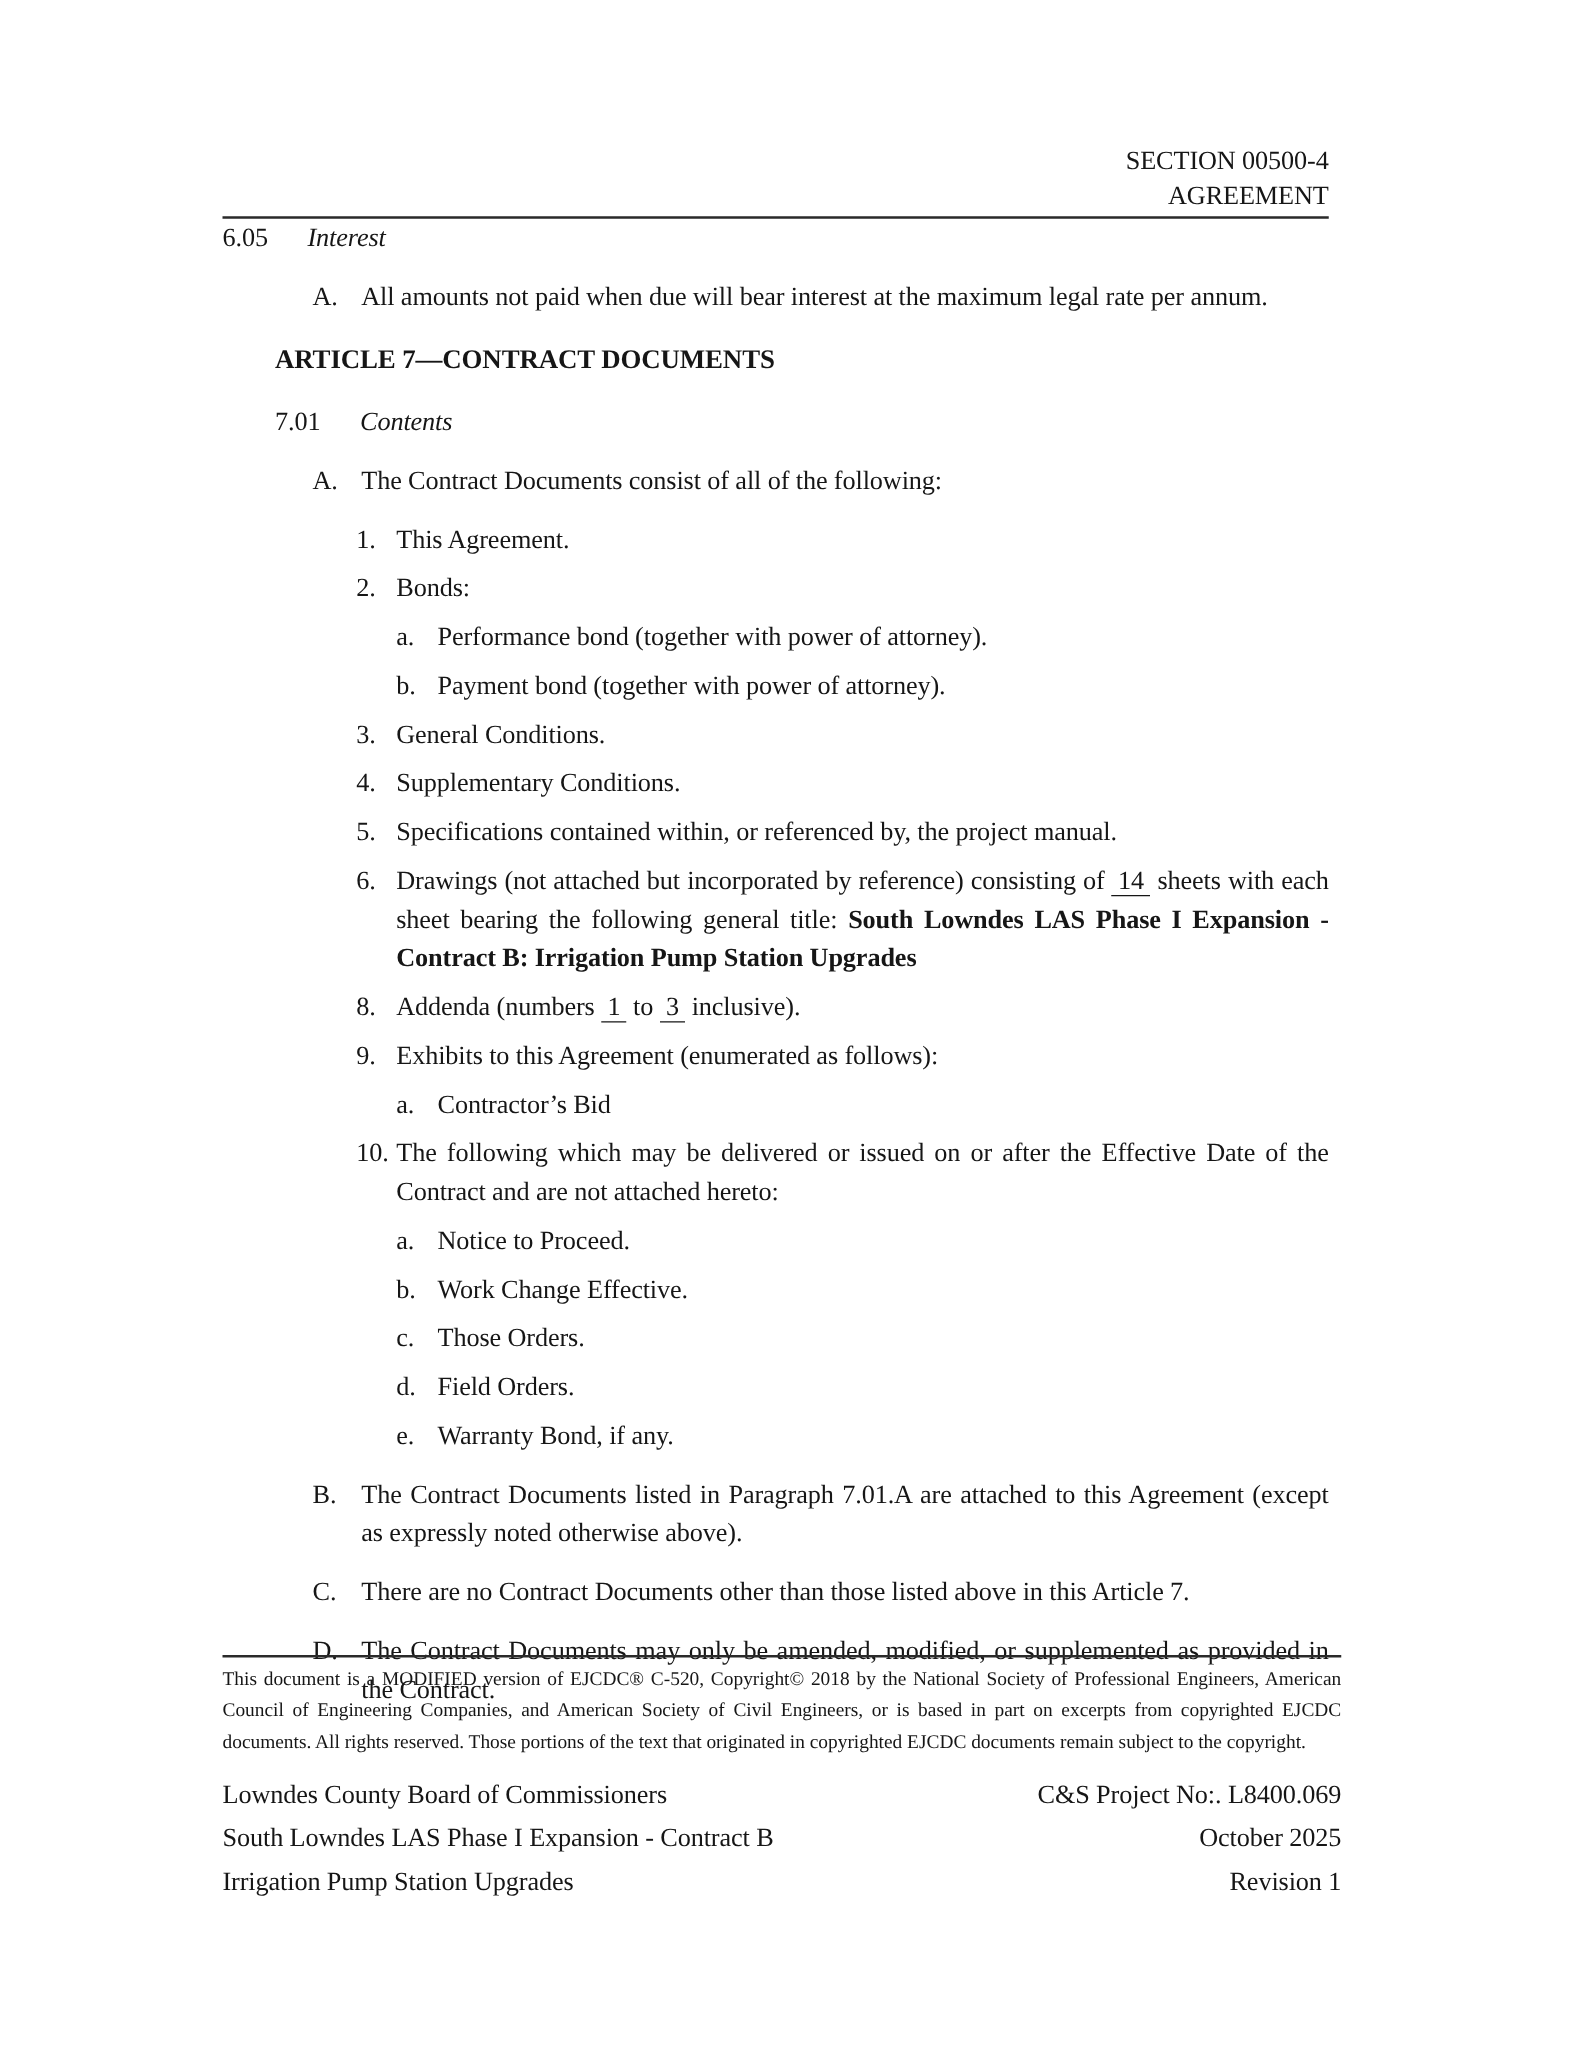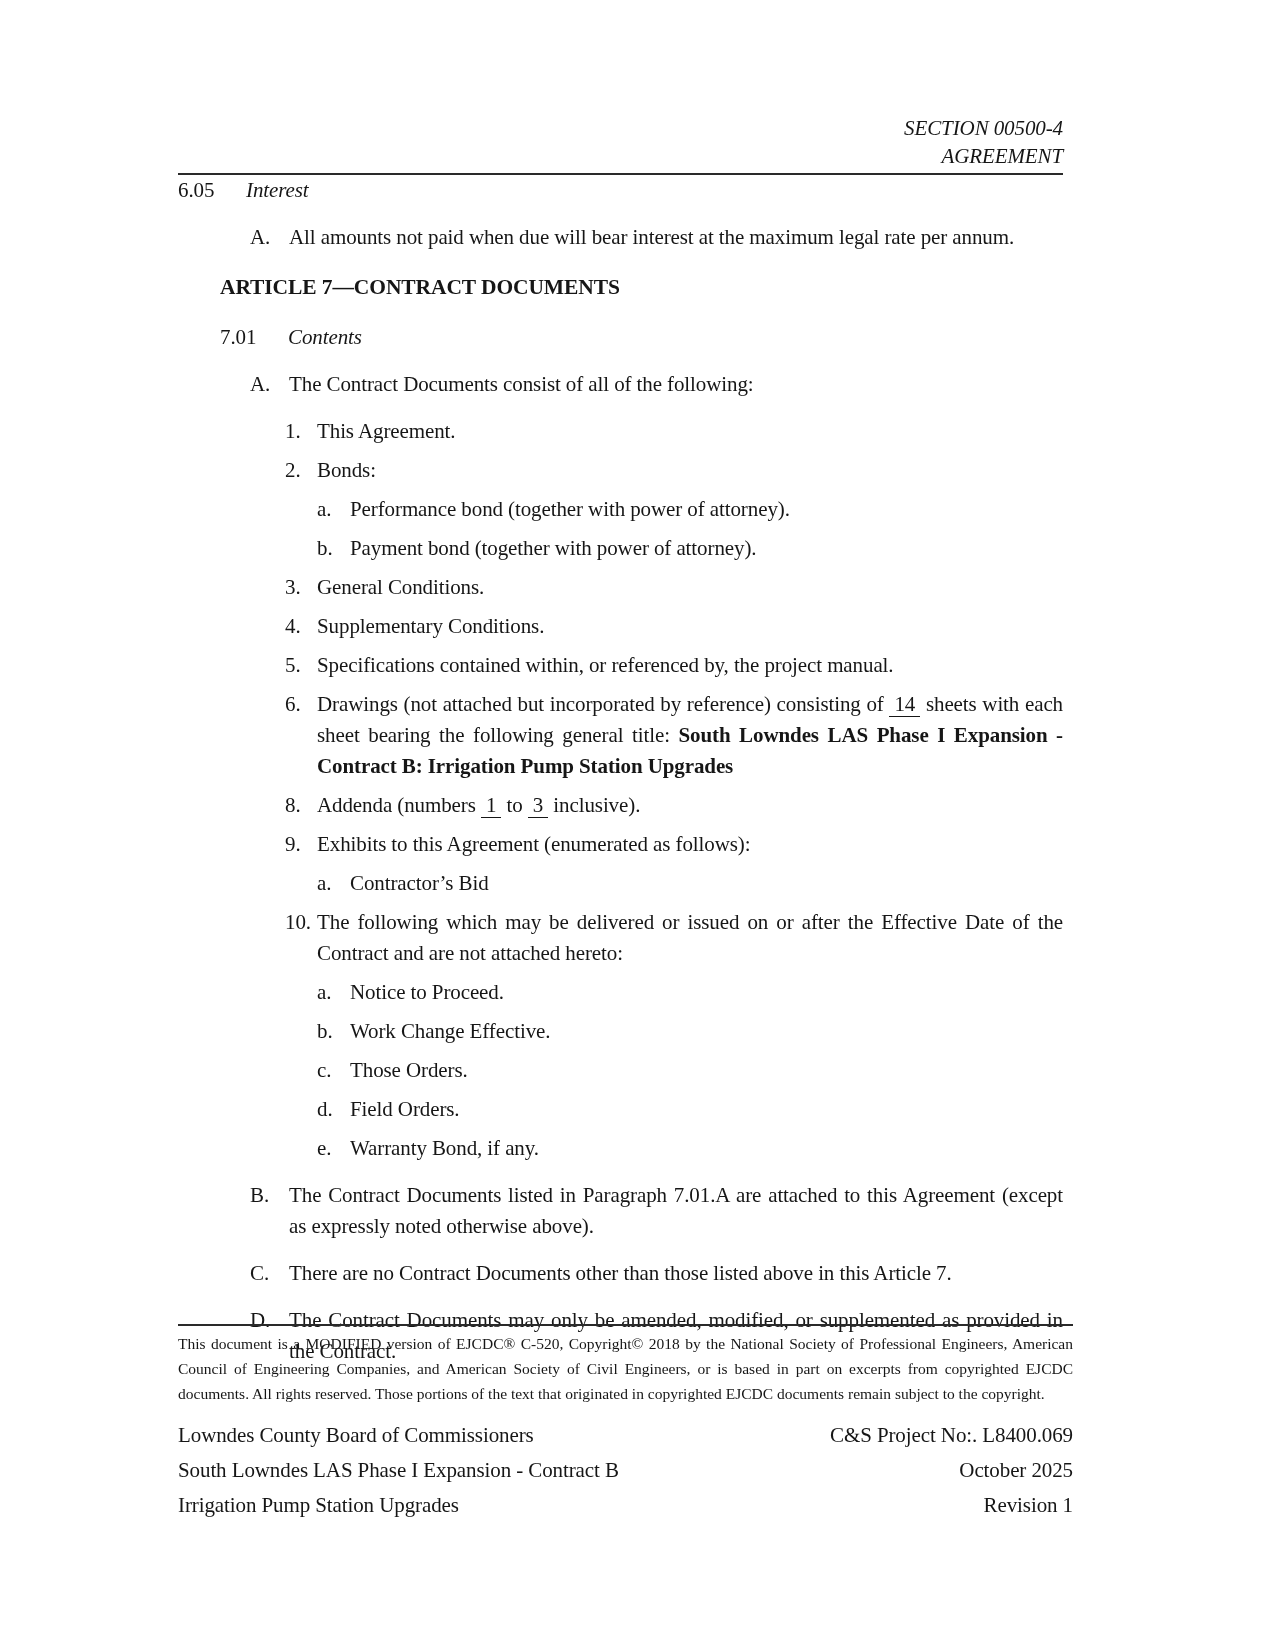--- a/index.html
+++ b/index.html
@@ -15,21 +15,21 @@
     position: relative;
     overflow: hidden;
   }
   .page {
     position: absolute;
     inset: 0;
     padding: 114px 212px 0 178px;
     box-sizing: border-box;
   }
   
-  .hdr { text-align: right; line-height: 28px; font-style: italic; }
+  .hdr { text-align: right; line-height: 28px; }
   .hdr-rule { border-bottom: 2px solid #2a2a2a; margin-top: 3px; }
   
   .clause { display: flex; }
   .clause .num { flex: 0 0 68px; }
   .clause .ctitle { font-style: italic; }
   
   .row { display: flex; align-items: flex-start; }
   .row .marker { flex-shrink: 0; }
   .row .text { flex: 1; }
   .la { padding-left: 72px; }

